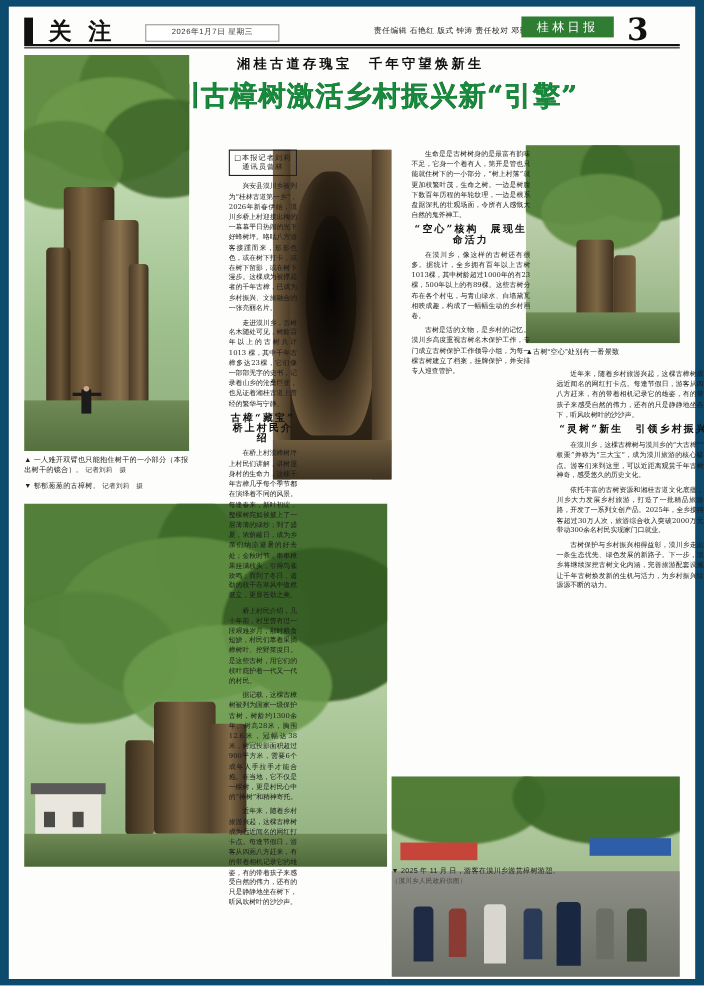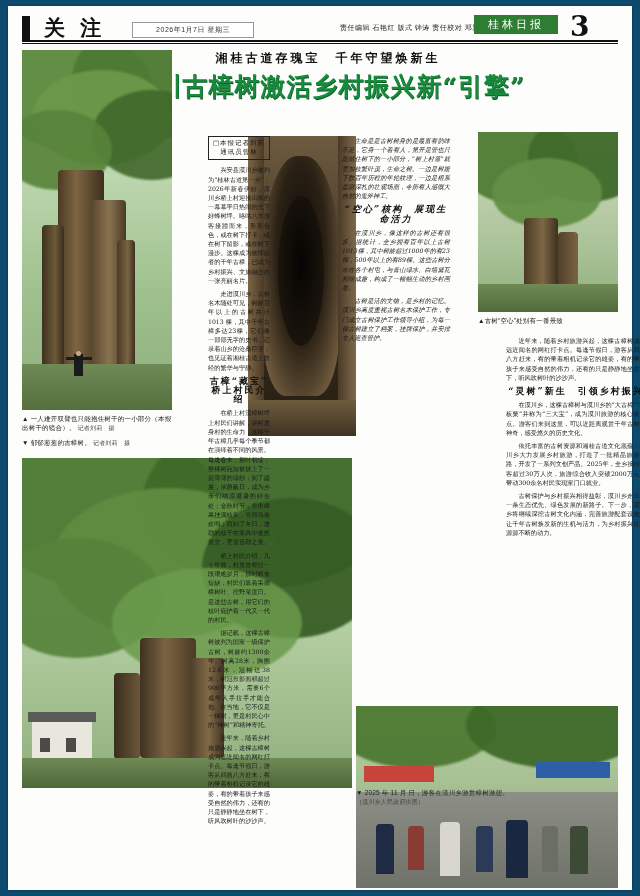--- a/index.html
+++ b/index.html
@@ -174,21 +174,21 @@
       <div class="byline">□本报记者刘莉　通讯员曾林</div>
       <p style="margin:0 0 4px;text-indent:2em;">兴安县漠川乡被列为“桂林古道第一乡”，2026年新春伊始，漠川乡桥上村迎接出梅的一幕幕平日热闹的光下好蜂树坪。咯咕八方游客接踵而来，形形色色，或在树下打卡，或在树下留影，或在树下漫步。这棵成为被撑起者的千年古樟，已成为乡村振兴、文旅融合的一张亮丽名片。</p>
       <p style="margin:0 0 4px;text-indent:2em;">走进漠川乡，古树名木随处可见，树龄百年以上的古树共计1013 棵，其中千年古樟多达23棵，它们像一部部无字的史书，记录着山乡的沧桑巨变，也见证着湘桂古道上曾经的繁华与宁静。</p>
       <div class="subhead">古樟“藏宝”　桥上村民介绍</div>
       <p style="margin:0 0 4px;text-indent:2em;">在桥上村漠樟树坪上村民们讲解，讲树屋身村的生命力，这棵千年古樟几乎每个季节都在演绎着不同的风景。每逢春来，新叶初绽，整棵树宛如被披上了一层薄薄的绿纱；到了盛夏，浓荫蔽日，成为乡亲们纳凉避暑的好去处；金秋时节，串串樟果挂满枝头，引得鸟雀欢鸣；而到了冬日，遒劲的枝干在寒风中傲然挺立，更显苍劲之美。</p>
       <p style="margin:0 0 4px;text-indent:2em;">桥上村民介绍，几十年前，村里曾有过一段艰难岁月，那时粮食短缺，村民们靠着采摘樟树叶、挖野菜度日。是这些古树，用它们的枝叶庇护着一代又一代的村民。</p>
       <p style="margin:0 0 4px;text-indent:2em;">据记载，这棵古樟树被列为国家一级保护古树，树龄约1300余年。树高28米，胸围12.6米，冠幅达38米，树冠投影面积超过900平方米，需要6个成年人手拉手才能合抱。在当地，它不仅是一棵树，更是村民心中的“神树”和精神寄托。</p>
       <p style="margin:0;text-indent:2em;">近年来，随着乡村旅游兴起，这棵古樟树成为远近闻名的网红打卡点。每逢节假日，游客从四面八方赶来，有的带着相机记录它的雄姿，有的带着孩子来感受自然的伟力，还有的只是静静地坐在树下，听风吹树叶的沙沙声。</p>
     </div>
 
-    <div class="col" style="left:334px;top:130px;width:108px;height:560px;font-style:italic;">
+    <div class="col" style="left:366px;top:130px;width:108px;height:560px;">
       <p style="margin:0 0 4px;text-indent:2em;">生命是是古树树身的是最富有韵味不足，它身一个着有人，第开是管也只能就住树下的一小部分，“树上村落”就更加枝繁叶茂，生命之树。一边是树腹下数百年历程的年轮纹理，一边是根系盘踞深扎的壮观场面，令所有人感慨大自然的鬼斧神工。</p>
       <div class="subhead">“空心”核构　展现生命活力</div>
       <p style="margin:0 0 4px;text-indent:2em;">在漠川乡，像这样的古树还有很多。据统计，全乡拥有百年以上古树1013棵，其中树龄超过1000年的有23棵，500年以上的有89棵。这些古树分布在各个村屯，与青山绿水、白墙黛瓦相映成趣，构成了一幅幅生动的乡村画卷。</p>
       <p style="margin:0;text-indent:2em;">古树是活的文物，是乡村的记忆。漠川乡高度重视古树名木保护工作，专门成立古树保护工作领导小组，为每一棵古树建立了档案，挂牌保护，并安排专人巡查管护。</p>
     </div>
 
     <div class="col" style="left:498px;top:330px;width:140px;height:360px;">
       <p style="margin:0 0 4px;text-indent:2em;">近年来，随着乡村旅游兴起，这棵古樟树成为远近闻名的网红打卡点。每逢节假日，游客从四面八方赶来，有的带着相机记录它的雄姿，有的带着孩子来感受自然的伟力，还有的只是静静地坐在树下，听风吹树叶的沙沙声。</p>
       <div class="subhead">“灵树”新生　引领乡村振兴</div>
       <p style="margin:0 0 4px;text-indent:2em;">在漠川乡，这棵古樟树与漠川乡的“大古樟”“大板栗”并称为“三大宝”，成为漠川旅游的核心吸引点。游客们来到这里，可以近距离观赏千年古树的神奇，感受悠久的历史文化。</p>

